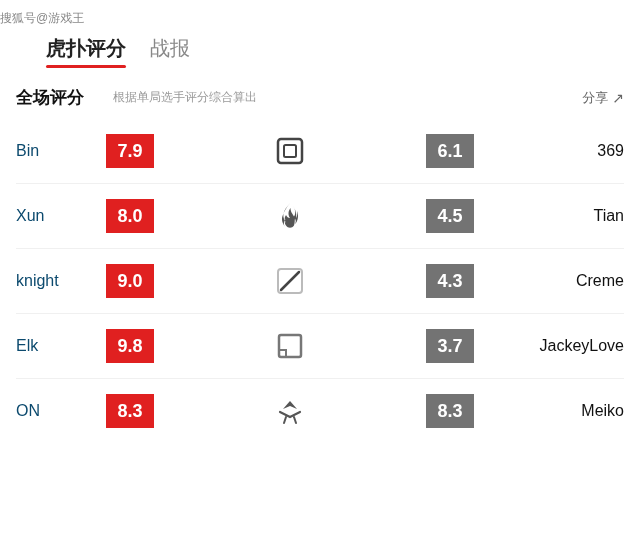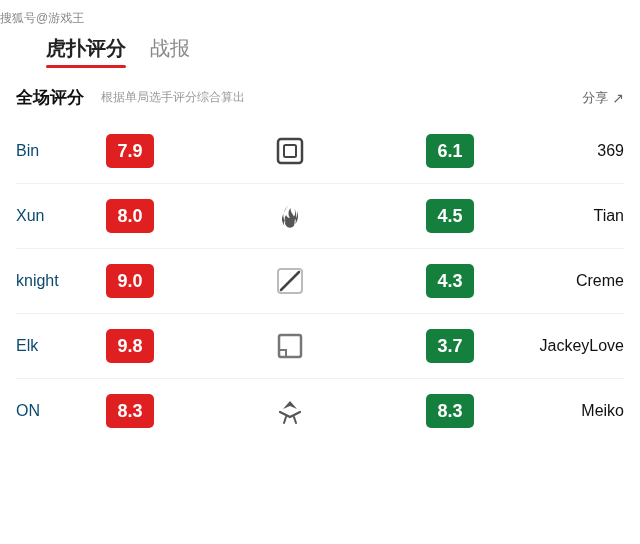--- a/index.html
+++ b/index.html
@@ -102,33 +102,33 @@
       width: 90px;
       font-size: 16px;
       font-weight: 500;
       color: #0c4a6e;
     }
 
     
     .score-badge {
       min-width: 48px;
       height: 34px;
-      border-radius: 5px;
+      border-radius: 0;
       display: flex;
       align-items: center;
       justify-content: center;
       font-size: 18px;
       font-weight: 700;
       color: #fff;
     }
     .score-red {
       background: #e02020;
     }
     .score-blue {
-      background: #15803d;
+      background: #737373;
     }
 
     
     .team-icon {
       flex: 1;
       display: flex;
       align-items: center;
       justify-content: center;
     }
 
@@ -155,21 +155,21 @@
     <div class="tab active">
       <span>虎扑评分</span>
     </div>
     <div class="tab inactive">
       <span>战报</span>
     </div>
   </div>
 </div>
 
 <div class="section-header">
-  <div style="display:flex;align-items:center;gap:9px;">
+  <div style="display:flex;align-items:center;gap:21px;">
     <span class="section-title">全场评分</span>
     <span class="section-subtitle">根据单局选手评分综合算出</span>
   </div>
   <div class="section-share">
     <span>分享</span>
     <span class="share-icon">↗</span>
   </div>
 </div>
 
 <div class="player-rows" id="player-list">

